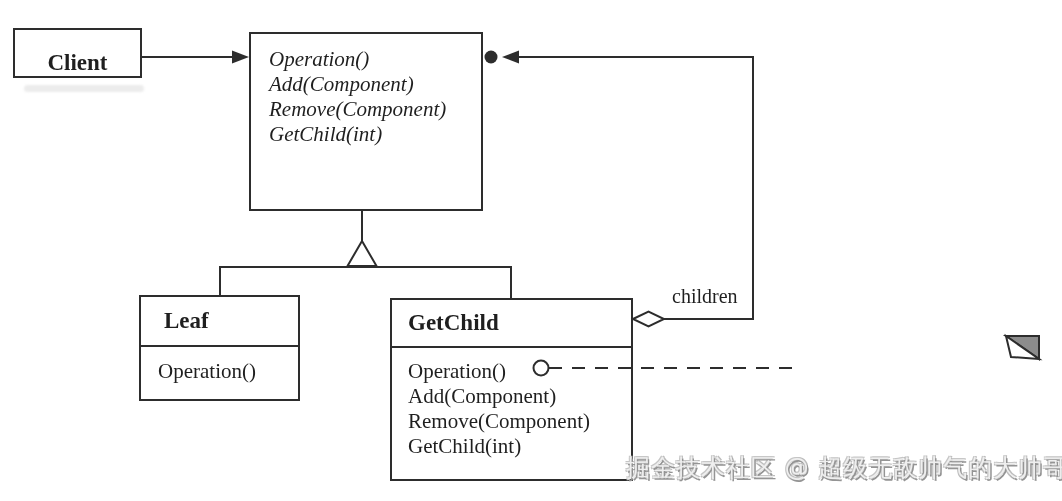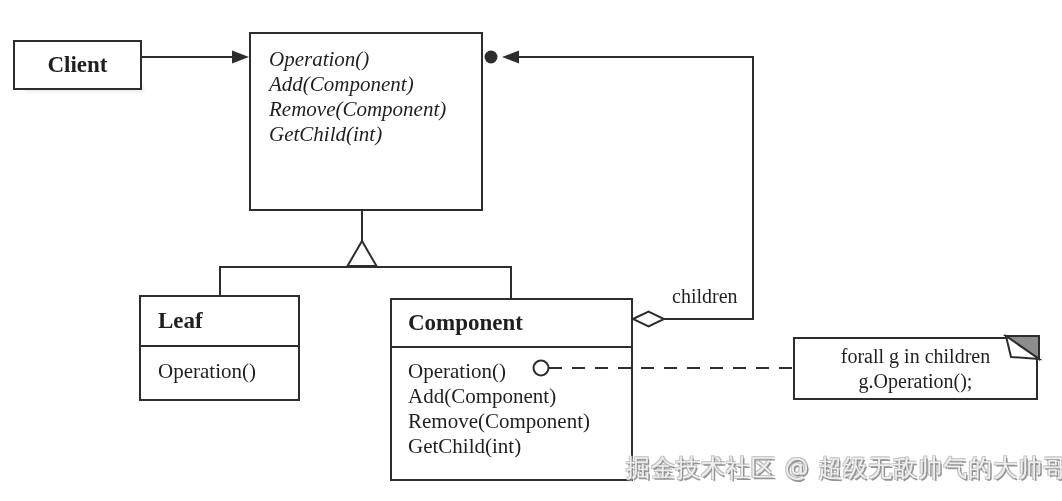--- a/index.html
+++ b/index.html
@@ -10,27 +10,27 @@
   .uml-box{
     position:absolute;box-sizing:border-box;border:2px solid #2d2d2d;background:#ffffff;z-index:2;
   }
   .uml-title{
     box-sizing:border-box;display:flex;align-items:center;
     border-bottom:2px solid #2d2d2d;font-weight:bold;font-size:23px;
   }
   .uml-body{box-sizing:border-box;font-size:21px;line-height:25px;}
   .methods div{white-space:nowrap;}
   .italic{font-style:italic;}
-  .center-text{display:flex;align-items:center;justify-content:center;margin-top:12px;}
+  .center-text{display:flex;align-items:flex-end;justify-content:center;}
   #client-box{left:13px;top:28px;width:129px;height:50px;font-weight:bold;font-size:23px;}
   #component-box{left:249px;top:32px;width:234px;height:179px;}
   #component-title{height:45px;padding-left:16px;}
   #component-methods{padding:13px 0 0 18px;}
   #leaf-box{left:139px;top:295px;width:161px;height:106px;}
-  #leaf-title{height:50px;padding-left:17px;}
+  #leaf-title{height:50px;padding-left:23px;}
   #leaf-methods{padding:12px 0 0 17px;}
   #composite-box{left:390px;top:298px;width:243px;height:183px;}
   #composite-title{height:48px;padding-left:16px;}
   #composite-methods{padding:11px 0 0 16px;}
   #note-box{
     left:793px;top:337px;width:245px;height:63px;
     display:flex;flex-direction:column;align-items:center;justify-content:center;
     font-size:20px;line-height:25px;text-align:center;
   }
   #children-label{
@@ -74,34 +74,30 @@
     <div class="uml-title" id="leaf-title">
       <span>Leaf</span>
     </div>
     <div class="uml-body methods" id="leaf-methods">
       <div>Operation()</div>
     </div>
   </div>
 
   <div class="uml-box" id="composite-box">
     <div class="uml-title" id="composite-title">
-      <span>Component</span>
+      <span>GetChild</span>
     </div>
     <div class="uml-body methods" id="composite-methods">
       <div>Operation()</div>
       <div>Add(Component)</div>
       <div>Remove(Component)</div>
       <div>GetChild(int)</div>
     </div>
   </div>
 
-  <div class="uml-box" id="note-box">
-    <div>forall g in children</div>
-    <div>g.Operation();</div>
-  </div>
 
   <div id="children-label">children</div>
 
   <svg id="wire-overlay" viewBox="0 0 1062 501" xmlns="http://www.w3.org/2000/svg">
 
     <line x1="142" y1="57" x2="234" y2="57" stroke="#2d2d2d" stroke-width="2"></line>
     <polygon points="249,57 232,50.5 232,63.5" fill="#2d2d2d"></polygon>
 
     <polyline points="519,57 753,57 753,319 663,319" fill="none" stroke="#2d2d2d" stroke-width="2"></polyline>
     <polygon points="502,57 519,50.5 519,63.5" fill="#2d2d2d"></polygon>

